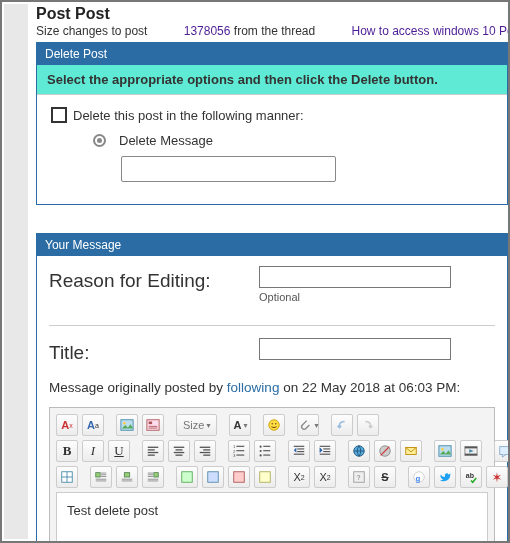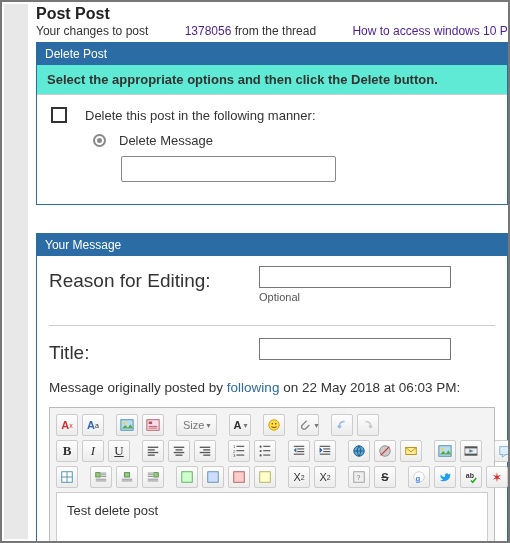--- a/index.html
+++ b/index.html
@@ -7,21 +7,21 @@
   .canvas { width: 510px; height: 543px; border: 2px solid #777; overflow: hidden; position: relative; background: #fff; }
   .inner { padding: 3px 0 0 34px; }
   .gutter { position: absolute; left: 2px; top: 2px; bottom: 2px; width: 24px; background: #e8e8e8; }
   h2.page-title { font-size: 16px; font-weight: bold; color: #222; margin-bottom: 1px; }
   .subtitle { font-size: 12px; color: #333; margin-bottom: 4px; white-space: nowrap; }
   .subtitle a { color: #4c1d95; text-decoration: none; margin-left: 33px; }
   .panel { border: 1px solid #2a6ca3; margin-bottom: 28px; }
   .panel-header { background: #2a6ca3; color: #fff; font-size: 12px; padding: 4px 8px; }
   .gray-bar { background: #5eead4; border-bottom: 1px solid #ccc; padding: 7px 10px; font-weight: bold; font-size: 13px; }
   .panel-body { background: #fff; padding: 12px 14px 22px 14px; }
-  .chk-row { display: flex; align-items: center; gap: 18px; margin-bottom: 10px; }
+  .chk-row { display: flex; align-items: center; gap: 6px; margin-bottom: 10px; }
   .chk { width: 16px; height: 16px; border: 2px solid #333; display: inline-block; }
   .radio-row { display: flex; align-items: center; gap: 13px; margin-left: 42px; margin-bottom: 8px; }
   .radio { width: 13px; height: 13px; border: 2px solid #888; border-radius: 50%; display: inline-flex; align-items: center; justify-content: center; }
   .radio .dot { width: 5px; height: 5px; background: #888; border-radius: 50%; }
   .reason-input { margin-left: 70px; width: 215px; height: 26px; border: 1px solid #888; border-radius: 2px; }
   .msg-body { padding: 10px 12px; }
   .field-row { display: flex; align-items: flex-start; margin-bottom: 4px; }
   .field-label { width: 210px; font-size: 19px; padding-top: 4px; }
   .field-input-wrap { flex: 0 0 auto; }
   .tinput { width: 192px; height: 22px; border: 1px solid #777; }
@@ -43,21 +43,21 @@
 </style>
 </head>
 <body>
 
 <div class="canvas">
   <div class="gutter"></div>
   <div class="inner">
 
     <h2 class="page-title">Post Post</h2>
     <div class="subtitle">
-      <span>Your changes to post </span><a href="#">1378056</a><span> from the thread </span><a href="#">How to access windows 10 Personalizatio</a>
+      <span>Size changes to post </span><a href="#">1378056</a><span> from the thread </span><a href="#">How to access windows 10 Personalizatio</a>
     </div>
 
     <div class="panel">
       <div class="panel-header">Delete Post</div>
       <div class="gray-bar">Select the appropriate options and then click the Delete button.</div>
       <div class="panel-body">
         <div class="chk-row">
           <span class="chk"></span>
           <span>Delete this post in the following manner:</span>
         </div>

